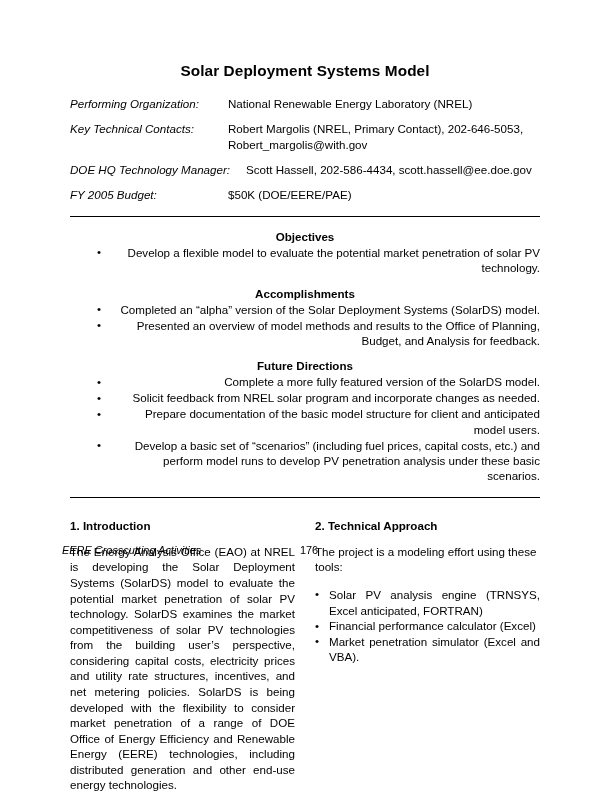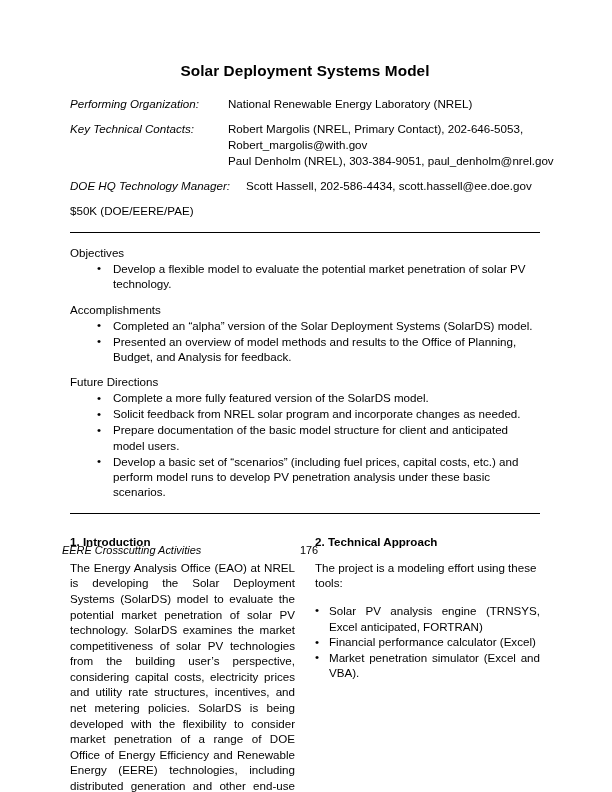--- a/index.html
+++ b/index.html
@@ -67,30 +67,32 @@
   hr.rule {
     border: none;
     border-top: 1.1px solid #000;
     margin: 13px 0 13px 0;
     width: 100%;
   }
 
   
   .section-head {
     font-size: 8.7pt;
-    font-weight: normal;
+    font-weight: bold;
     margin: 0 0 2px 0;
+    text-align: center;
   }
   .section-block { margin-bottom: 11px; }
   ul.bullets {
     margin: 0 0 0 0;
     padding: 0;
     list-style: none;
     font-size: 8.7pt;
     line-height: 1.33;
+    text-align: right;
   }
   ul.bullets > li {
     position: relative;
     padding-left: 43px;
     margin-bottom: 0.5px;
   }
   ul.bullets > li::before {
     content: "\2022";
     position: absolute;
     left: 27px;
@@ -180,32 +182,32 @@
         <div class="meta-value">
           <div>National Renewable Energy Laboratory (NREL)</div>
         </div>
       </div>
 
       <div class="meta-row">
         <div class="meta-label">Key Technical Contacts:</div>
         <div class="meta-value">
           <div>Robert Margolis (NREL, Primary Contact), 202-646-5053,</div>
           <div>Robert_margolis@with.gov</div>
-          <div>Paul Denholm (NREL), 303-384-9051, paul_denholm@nrel.gov</div>
         </div>
       </div>
 
       <div class="meta-row">
         <div class="meta-label wide">DOE HQ Technology Manager:</div>
         <div class="meta-value">
           <div>Scott Hassell, 202-586-4434, scott.hassell@ee.doe.gov</div>
         </div>
       </div>
 
       <div class="meta-row">
+        <div class="meta-label">FY 2005 Budget:</div>
         <div class="meta-value">
           <div>$50K (DOE/EERE/PAE)</div>
         </div>
       </div>
 
     </div>
 
     <hr class="rule">
 
     <div class="section-block">

